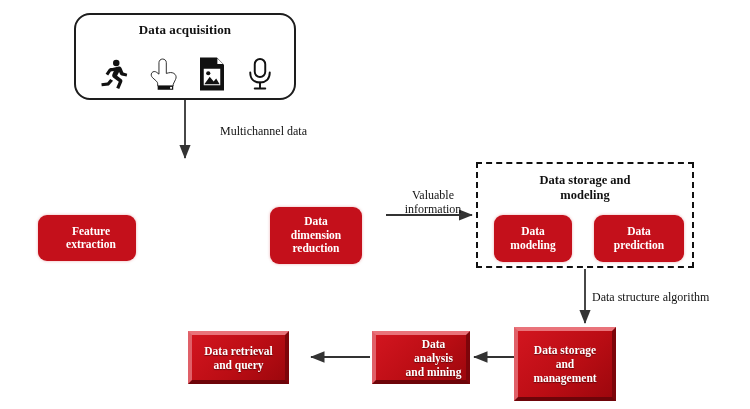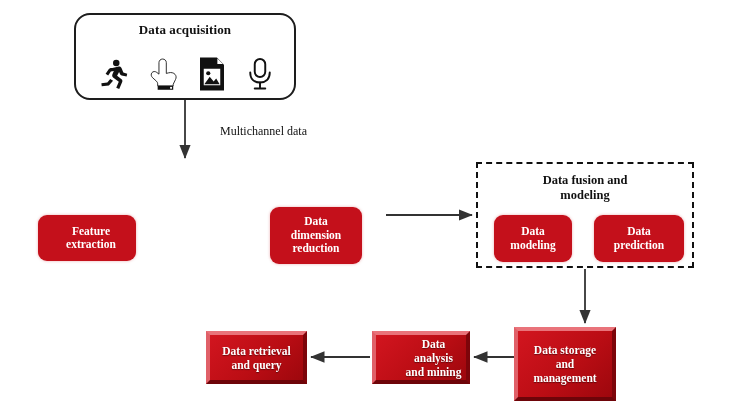--- a/index.html
+++ b/index.html
@@ -58,21 +58,21 @@
     background:linear-gradient(135deg,#d2151f 0%,#bb0d14 55%,#9d070d 100%);
     border-top:4px solid #e9737a;
     border-left:4px solid #e06068;
     border-right:4px solid #7d050a;
     border-bottom:4px solid #6e0409;
     color:#fff;font-weight:bold;font-size:11.5px;line-height:14px;
     display:flex;align-items:center;justify-content:center;text-align:center;
     box-sizing:border-box;padding:2px 3px;
     text-shadow:0 1px 1px rgba(0,0,0,.45);
   }
-  #box-retrieval{left:206px;top:331px;width:101px;height:53px;}
+  #box-retrieval{left:188px;top:331px;width:101px;height:53px;}
   #box-analysis{left:372px;top:331px;width:98px;height:53px;}
   #box-storage{left:514px;top:327px;width:102px;height:74px;}
 
   
   .lbl{
     position:absolute;font-size:12px;font-weight:normal;line-height:14px;
     text-align:center;white-space:pre-line;
   }
   #lbl-multichannel{left:196px;top:124px;width:135px;}
   #lbl-valuable{left:390px;top:188px;width:86px;}
@@ -147,29 +147,32 @@
             <line x1="20" y1="35.4" x2="20" y2="42"></line>
             <line x1="13" y1="43.2" x2="27" y2="43.2"></line>
           </g>
         </svg>
       </span>
 
     </div>
   </div>
 
   <div class="lbl" id="lbl-multichannel">Multichannel data</div>
+  <div class="lbl" id="lbl-valuable" style="white-space: pre-line;">Valuable
+information</div>
+  <div class="lbl" id="lbl-structure">Data structure algorithm</div>
 
   <div class="chip" id="chip-feature" style="white-space: pre-line;">Feature
 extraction</div>
   <div class="chip" id="chip-dimred" style="white-space: pre-line;">Data
 dimension
 reduction</div>
 
   <div class="dashed-box" id="box-fusion">
-    <div class="stage-title" style="white-space: pre-line;">Data fusion and
+    <div class="stage-title" style="white-space: pre-line;">Data storage and
 modeling</div>
   </div>
   <div class="chip" id="chip-modeling" style="white-space: pre-line;">Data
 modeling</div>
   <div class="chip" id="chip-prediction" style="white-space: pre-line;">Data
 prediction</div>
 
   <div class="box3d" id="box-storage" style="white-space: pre-line;">Data storage
 and
 management</div>

